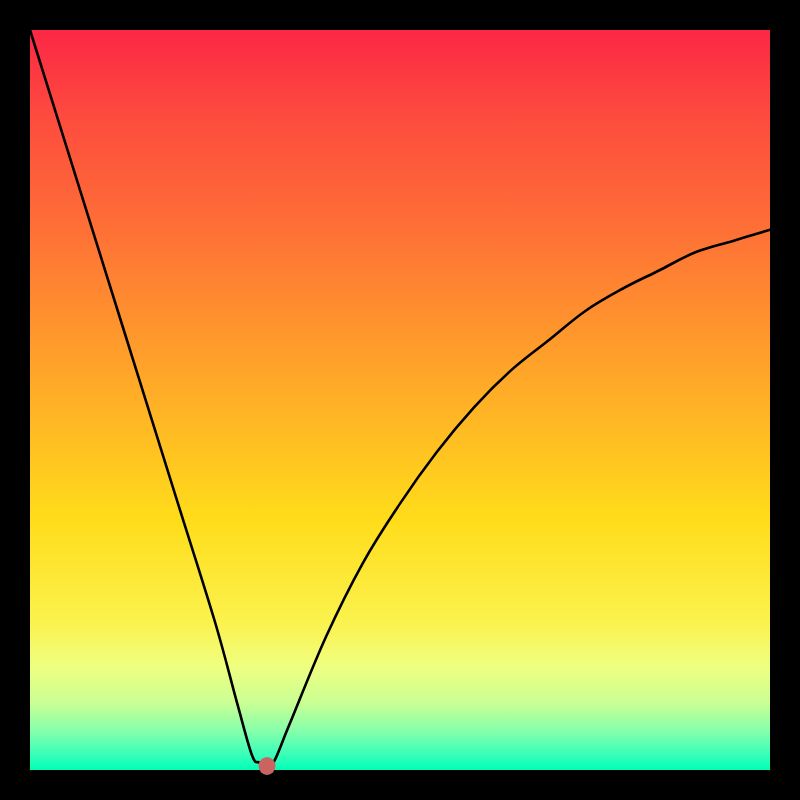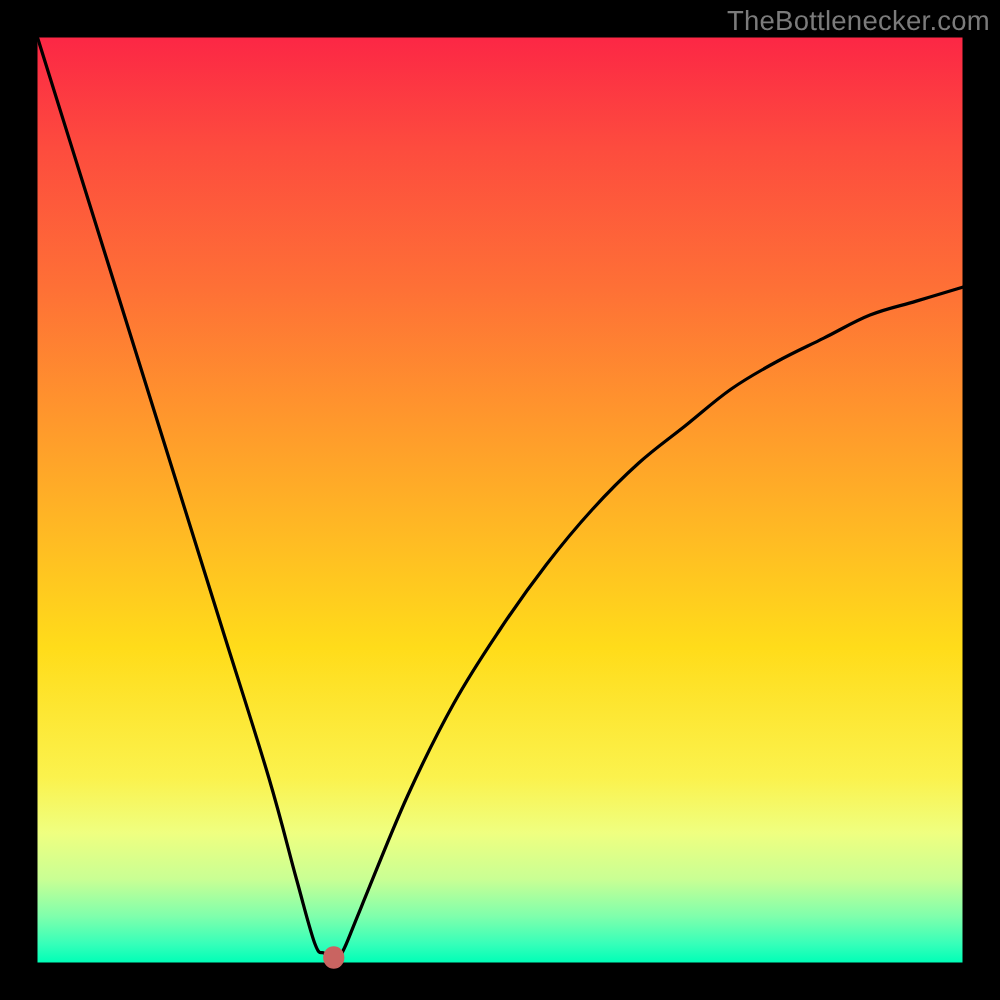--- a/index.html
+++ b/index.html
@@ -73,14 +73,13 @@
 <div class="frame">
   <div class="plot-area">
 
     <svg class="curve" viewBox="0 0 740 740" preserveAspectRatio="none">
       <path id="curve-path" fill="none" stroke="#000" stroke-width="2.6" stroke-linejoin="round" stroke-linecap="round" d="M 0,0 C 6.66,21.311999999999994 23.68,75.77599999999998 37,118.39999999999998 C 50.32,161.02399999999997 60.68,194.17599999999996 74,236.79999999999995 C 87.32,279.424 97.68,312.57599999999996 111,355.2 C 124.32,397.824 134.68,430.976 148,473.6 C 161.32,516.224 174.344,556.0360000000001 185,592 C 195.656,627.9639999999999 200.54000000000002,649.424 207.20000000000002,673.4 C 213.86,697.376 218.004,714.544 222,725.2 C 225.996,735.8560000000001 226.736,730.6020000000001 229.4,732.6 C 232.06400000000002,734.598 234.136,736.5663999999999 236.8,736.3 C 239.46400000000003,736.0336 240.204,738.446 244.20000000000002,731.12 C 248.19600000000003,723.794 249.67600000000002,717.9776 259,695.6 C 268.324,673.2224 282.68,636.1039999999999 296,606.8 C 309.32,577.496 319.68,556.776 333,532.8 C 346.32,508.82399999999996 356.68,493.58000000000004 370,473.6 C 383.32,453.62 393.68000000000006,439.116 407.00000000000006,421.8 C 420.32000000000005,404.48400000000004 430.68,392.052 444,377.40000000000003 C 457.32,362.74800000000005 467.68,352.388 481,340.4 C 494.32,328.412 504.68,321.456 518,310.8 C 531.32,300.144 541.68,290.524 555,281.2 C 568.32,271.876 578.68,266.326 592,259 C 605.32,251.67399999999998 615.68,247.15999999999994 629,240.49999999999994 C 642.32,233.83999999999995 652.68,227.328 666,222 C 679.32,216.672 689.68,214.89599999999996 703,210.89999999999998 C 716.32,206.904 733.34,201.79800000000006 740,199.80000000000007"></path>
     </svg>
 
     <div class="marker" id="min-marker" style="left: 236.8px; top: 736.3px;"></div>
   </div>
 
-  <div class="watermark">TheBottlenecker.com</div>
 </div>
 
 </body></html>

